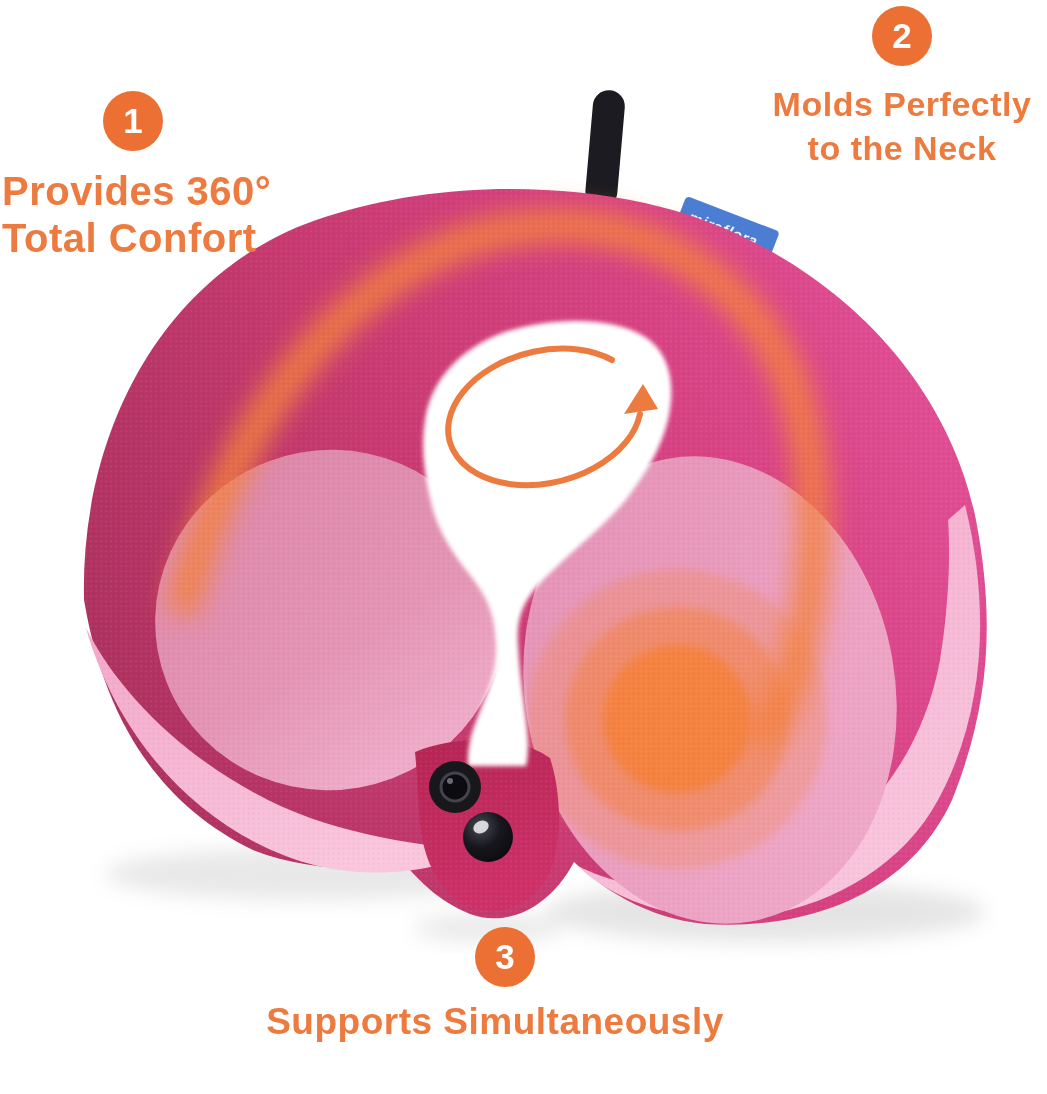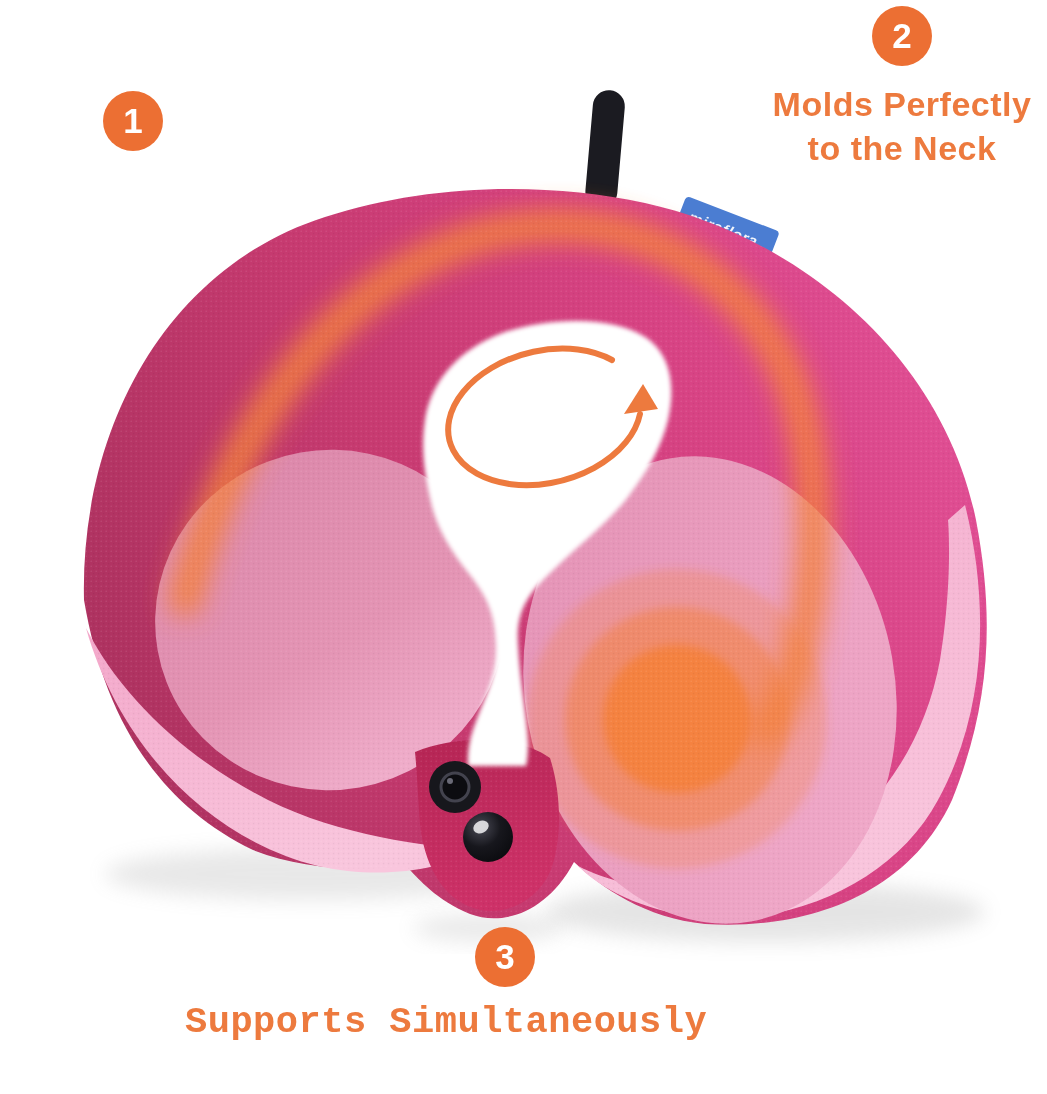--- a/index.html
+++ b/index.html
@@ -25,21 +25,21 @@
     background:var(--badge-orange);color:#fff;font-weight:bold;
     font-size:35px;line-height:60px;text-align:center;
   }
   .callout{
     position:absolute;color:var(--accent-orange);font-weight:bold;
     letter-spacing:0.5px;
   }
   .callout span{display:block;}
   .callout-1{left:2px;top:168px;width:310px;text-align:left;font-size:40px;line-height:1.18;}
   .callout-2{left:722px;top:82px;width:360px;text-align:center;font-size:34px;line-height:1.3;}
-  .callout-3{left:185px;top:1000px;width:620px;font-size:37px;line-height:1.2;font-family:Liberation Mono, monospace;}
+  .callout-3{left:185px;top:1000px;width:620px;text-align:center;font-size:37px;line-height:1.2;}
   .badge-1{left:103px;top:91px;}
   .badge-2{left:872px;top:6px;}
   .badge-3{left:475px;top:927px;}
   .crown{fill:url(#crownGrad);}
   .rim{fill:url(#rimGrad);}
   .ball{fill:url(#ballGrad);}
   .lobe{fill:url(#lobeGrad);}
   .strap{fill:url(#strapGrad);}
   .hole{fill:#ffffff;}
   .glow-stripe{stroke:var(--glow-orange);fill:none;stroke-linecap:round;}
@@ -189,20 +189,22 @@
       <circle cx="455" cy="787" r="14" fill="#0c0c10" stroke="#43434e" stroke-width="3"></circle>
       <circle cx="450" cy="781" r="3" fill="#6a6a76"></circle>
       <circle cx="488" cy="837" r="25" fill="url(#snapDome)"></circle>
       <ellipse cx="481" cy="827" rx="8" ry="6" fill="#f2f2f4" opacity="0.85" transform="rotate(-25 481 827)"></ellipse>
     </g>
   </svg>
 
   <div>
     <div class="badge badge-1">1</div>
     <div class="callout callout-1">
+      <span>Provides 360°</span>
+      <span>Total Confort</span>
     </div>
   </div>
 
   <div>
     <div class="badge badge-2">2</div>
     <div class="callout callout-2">
       <span>Molds Perfectly</span>
       <span>to the Neck</span>
     </div>
   </div>

